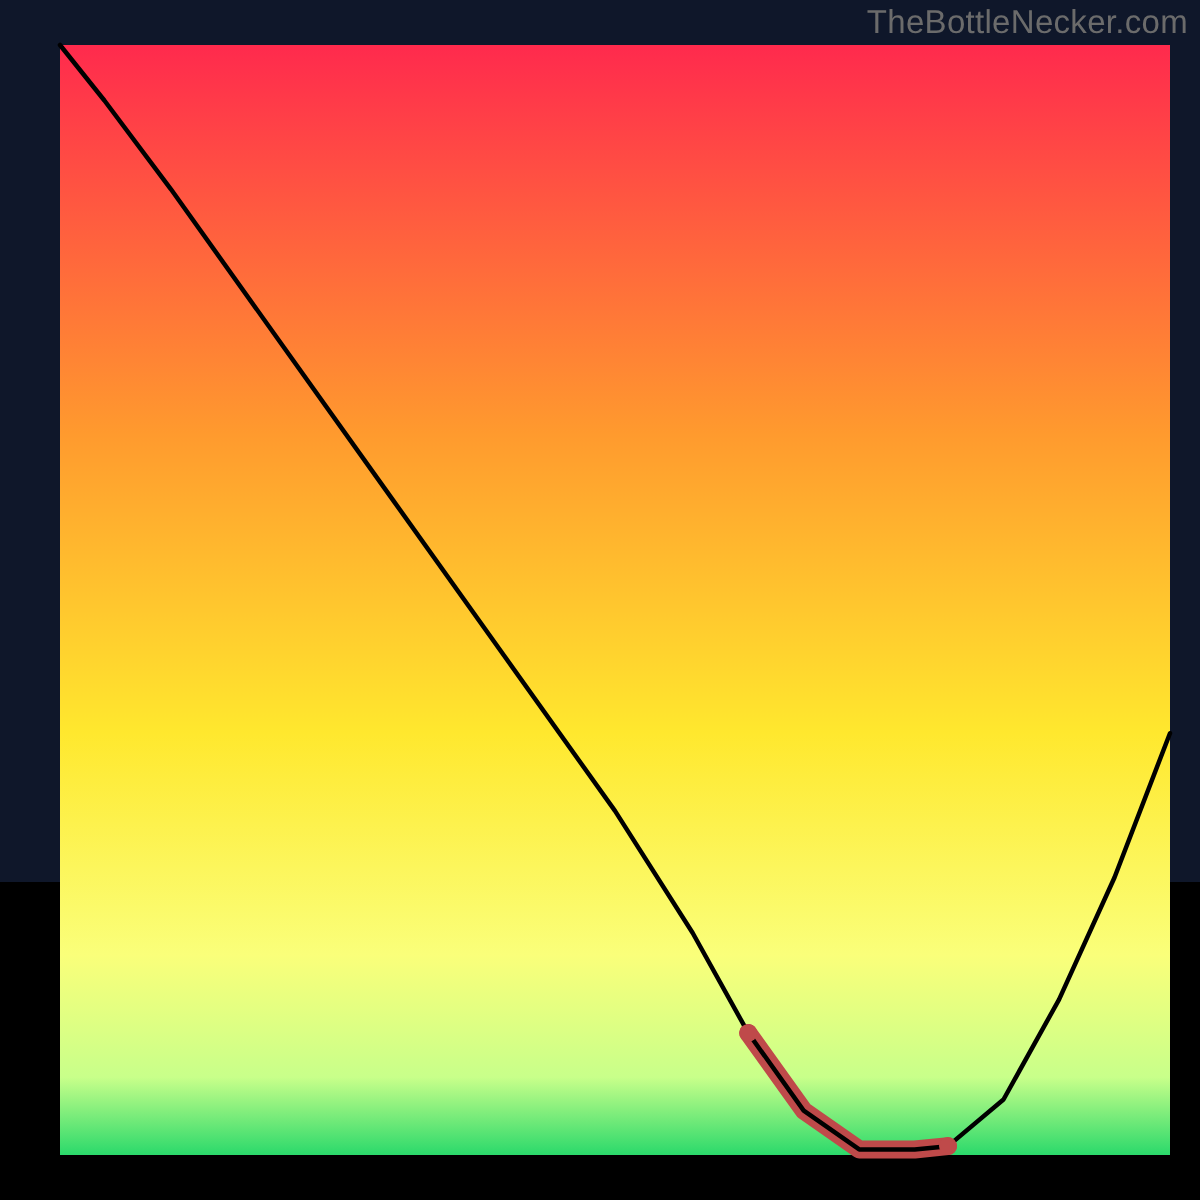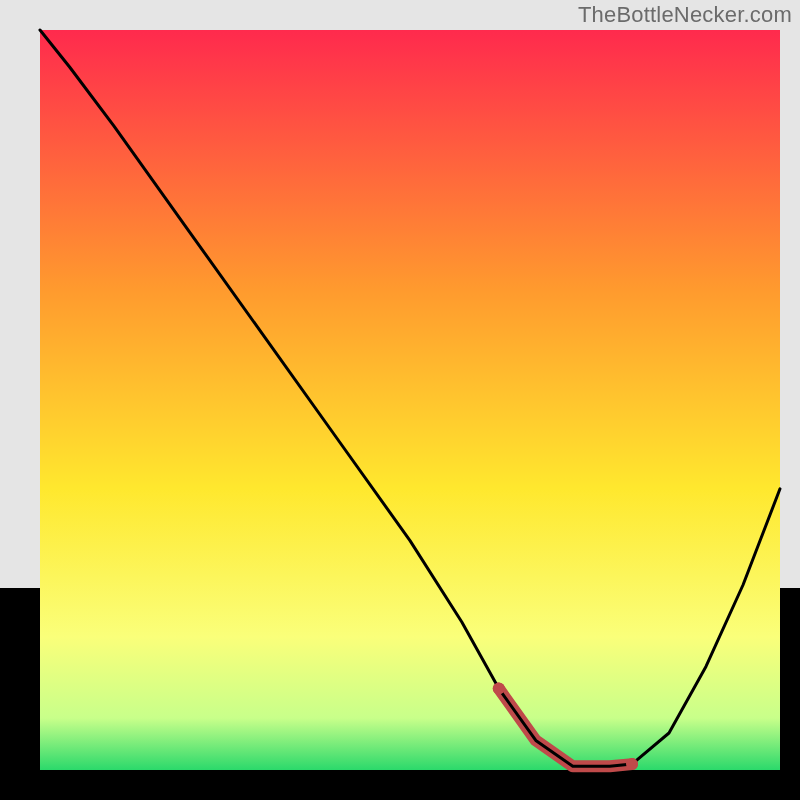--- a/index.html
+++ b/index.html
@@ -8,21 +8,21 @@
     width: 800px;
     height: 800px;
     background: #000;
     overflow: hidden;
     font-family: Arial, Helvetica, sans-serif;
   }
   .frame {
     position: relative;
     width: 800px;
     height: 588px;
-    background: #e5e5e5;
+    background: #0f172a;
   }
   .watermark {
     position: absolute;
     top: 2px;
     right: 8px;
     color: #6b6b6b;
     font-size: 22px;
     font-weight: 500;
     letter-spacing: 0.2px;
     z-index: 5;

